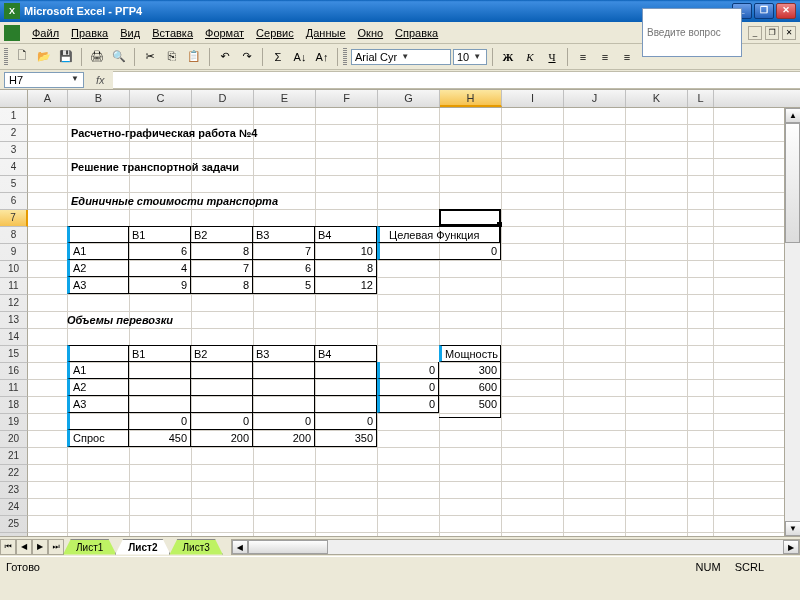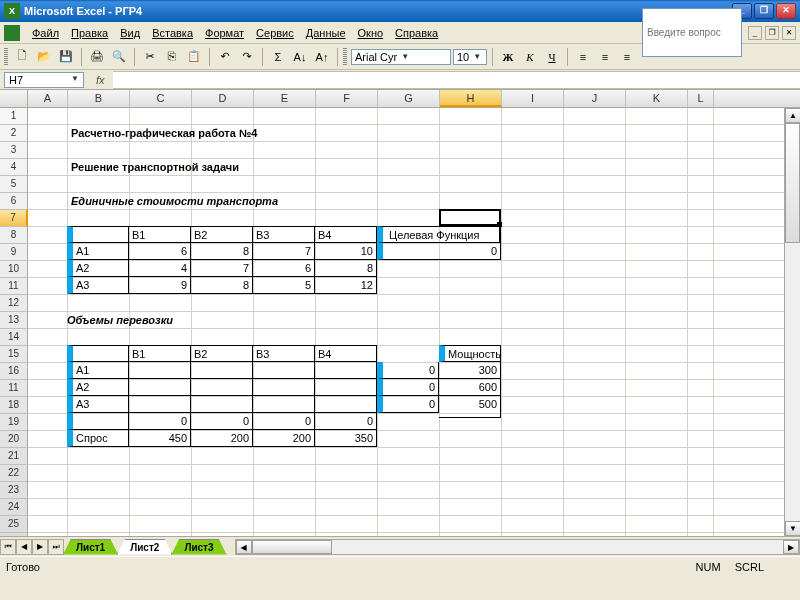--- a/index.html
+++ b/index.html
@@ -50,28 +50,28 @@
 .row-headers { width:28px; background: linear-gradient(#f6f6f6,#dedede); }
 .row-h { height:17px; border-bottom:1px solid #c0c0c0; border-right:1px solid #aca899; text-align:center; line-height:16px; color:#333; font-size:10px; }
 .row-h.sel { background: linear-gradient(#fce7a0,#f6c251); border-right: 2px solid #e69a00; }
 
 .cells { position:relative; flex:1; }
 .gridline { position:absolute; background:#d4d0c8; }
 .cell { position:absolute; height:17px; line-height:16px; padding: 0 3px; font-size:11px; white-space:nowrap; overflow:visible; color:#000; }
 .cell.r { text-align:right; }
 .cell.bold { font-weight:bold; }
 .cell.italic { font-style:italic; }
-.bL{border-left:6px solid #0ea5e9;} .bR{border-right:1px solid #000;} .bT{border-top:1px solid #000;} .bB{border-bottom:1px solid #000;}
+.bL{border-left:3px solid #0ea5e9;} .bR{border-right:1px solid #000;} .bT{border-top:1px solid #000;} .bB{border-bottom:1px solid #000;}
 .active-cell { border:2px solid #000; background:#fff; }
 .active-handle { position:absolute; width:5px; height:5px; background:#000; right:-3px; bottom:-3px; }
 
 .sheet-tabs { height: 20px; background:#ece9d8; display:flex; align-items:center; border-top:1px solid #aca899; }
 .tab-nav { display:flex; }
 .tab-navbtn { width:16px; height:16px; border:1px solid #aca899; background:#ece9d8; text-align:center; font-size:8px; line-height:14px; }
-.tab { padding: 2px 12px; background:#84cc16; border:1px solid #888; border-bottom:none; margin-left:-1px; font-size:10px; clip-path: polygon(8px 0, calc(100% - 8px) 0, 100% 100%, 0 100%); font-weight: bold; }
+.tab { padding: 2px 12px; background:#bef264; border:1px solid #888; border-bottom:none; margin-left:-1px; font-size:10px; clip-path: polygon(8px 0, calc(100% - 8px) 0, 100% 100%, 0 100%); }
 .tab.active { background:#fff; font-weight:bold; }
 .hscroll { flex:1; height:16px; background:#ece9d8; border:1px solid #aca899; margin-left:8px; display:flex; }
 .scroll-btn{width:16px;background:linear-gradient(#fefefe,#dcdcdc);border:1px solid #a0a0a0;text-align:center;font-size:8px;line-height:13px;}
 .scroll-track{flex:1;background:#efefef;}
 .scroll-thumb{width:80px;height:100%;background:linear-gradient(#fefefe,#dcdcdc);border:1px solid #a0a0a0;}
 .vscroll { position:absolute; right:0; top:0; bottom:0; width:16px; background:#ece9d8; border-left:1px solid #aca899; display:flex; flex-direction:column;}
 .vscroll .scroll-track{height:auto;}
 .vscroll .scroll-thumb{width:100%;height:120px;}
 
 .status-bar { height:20px; background:#ece9d8; border-top:1px solid #fff; display:flex; align-items:center; padding:0 6px; }

